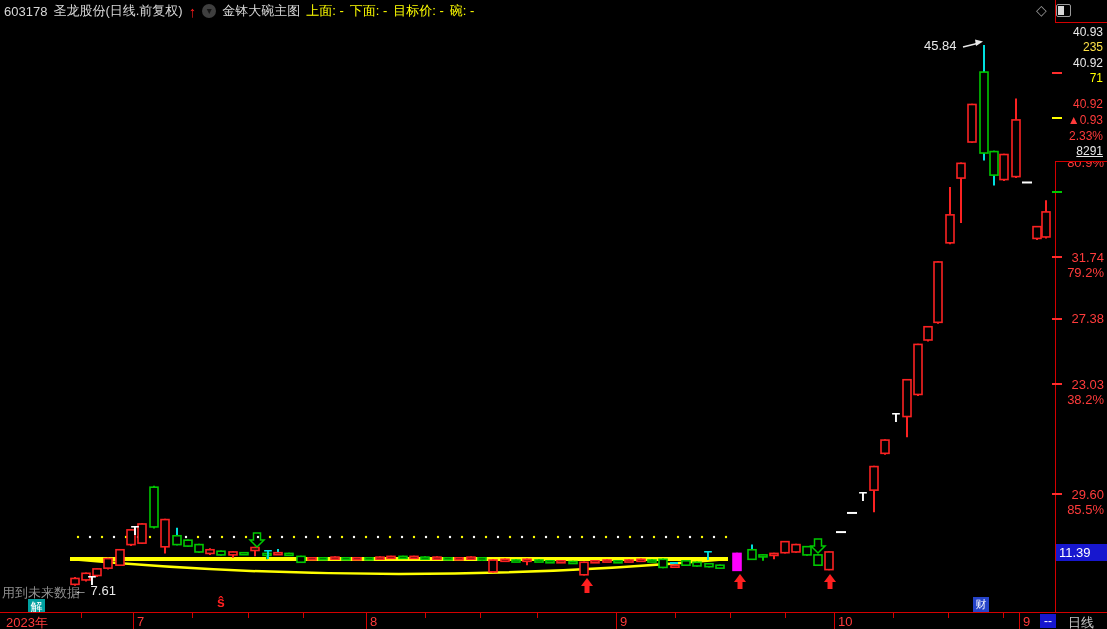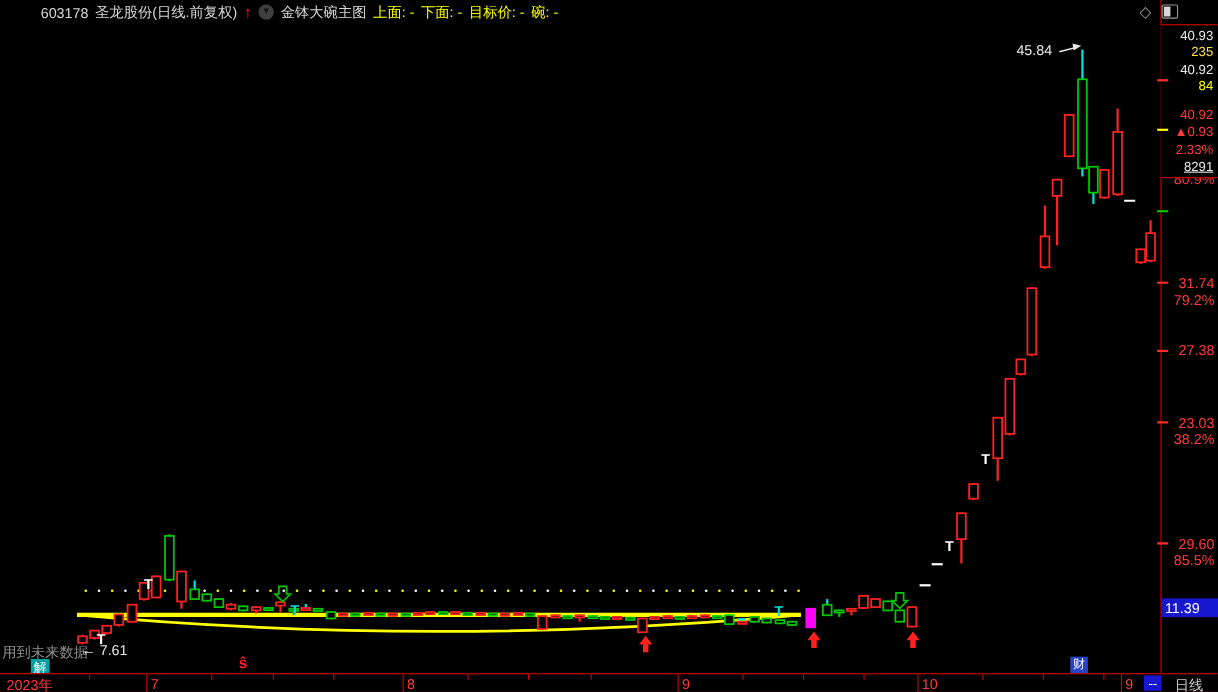--- a/index.html
+++ b/index.html
@@ -1,20 +1,20 @@
 <!DOCTYPE html>
 <html><head>
 <meta charset="utf-8">
 <style>
   html,body{margin:0;padding:0;background:#000;width:1107px;height:629px;overflow:hidden;
     font-family:"Liberation Sans","DejaVu Sans",sans-serif;}
   #stage{position:absolute;left:0;top:0;width:1107px;height:629px;background:#000;}
   
   #topbar{position:absolute;left:0;top:0;width:1055px;height:22px;display:flex;align-items:center;
-    gap:6px;padding-left:4px;z-index:6;font-size:13px;white-space:nowrap;margin-left:33px;}
+    gap:6px;padding-left:4px;z-index:6;font-size:13px;white-space:nowrap;}
   .tb-white{color:#d8d8d8;}
   .tb-arrow{color:#ff1a1a;font-weight:bold;font-size:15px;line-height:15px;}
   .tb-circle{width:14px;height:14px;border-radius:50%;background:#3f3f3f;color:#151515;
     font-size:10px;line-height:13px;text-align:center;}
   .tb-field{color:#ffff00;}
   
   #diamond-ico{position:absolute;left:1036px;top:2px;color:#9a9a9a;font-size:14px;z-index:7;}
   #panel-ico{position:absolute;left:1056px;top:4px;width:13px;height:11px;border:1px solid #9a9a9a;
     border-radius:2px;z-index:7;}
   #panel-ico div{position:absolute;left:1px;top:1px;width:6px;height:9px;background:#d8d8d8;}
@@ -381,21 +381,21 @@
       <div class="plabel" style="top: 311px; right: 4px; left: auto;">27.38</div>
       <div class="plabel" style="top: 377px; right: 4px; left: auto;">23.03</div>
       <div class="plabel" style="top: 392px; right: 4px; left: auto;">38.2%</div>
       <div class="plabel" style="top: 487px; right: 4px; left: auto;">29.60</div>
       <div class="plabel" style="top: 502px; right: 4px; left: auto;">85.5%</div>
     </div>
   <div id="quote-panel">
       <div class="qrow" style="top: 2px; color: rgb(232, 232, 232);">40.93</div>
       <div class="qrow" style="top: 17px; color: #fde047;">235</div>
       <div class="qrow" style="top: 33px; color: rgb(232, 232, 232);">40.92</div>
-      <div class="qrow" style="top: 48px; color: rgb(255, 255, 0);">84</div>
+      <div class="qrow" style="top: 48px; color: rgb(255, 255, 0);">71</div>
       <div class="qrow" style="top: 74px; color: rgb(255, 59, 59);">40.92</div>
       <div class="qrow" style="top: 90px; color: rgb(255, 59, 59);">▲0.93</div>
       <div class="qrow" style="top: 106px; color: rgb(255, 59, 59);">2.33%</div>
       <div class="qrow" style="top: 121px; color: rgb(232, 232, 232); text-decoration: underline;">8291</div>
     </div>
   <div id="ref-price">11.39</div>
 
   <div id="time-axis">
     <span class="mlabel" style="left:6px">2023年</span>
     <span id="ta-blue">--</span>

